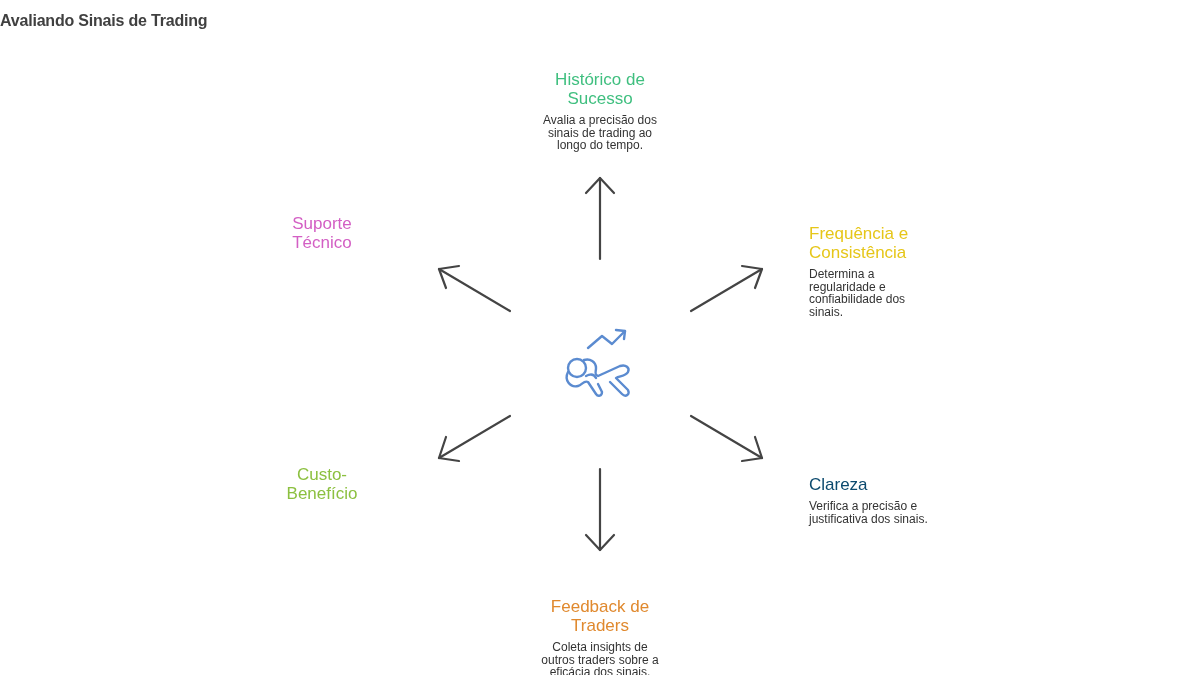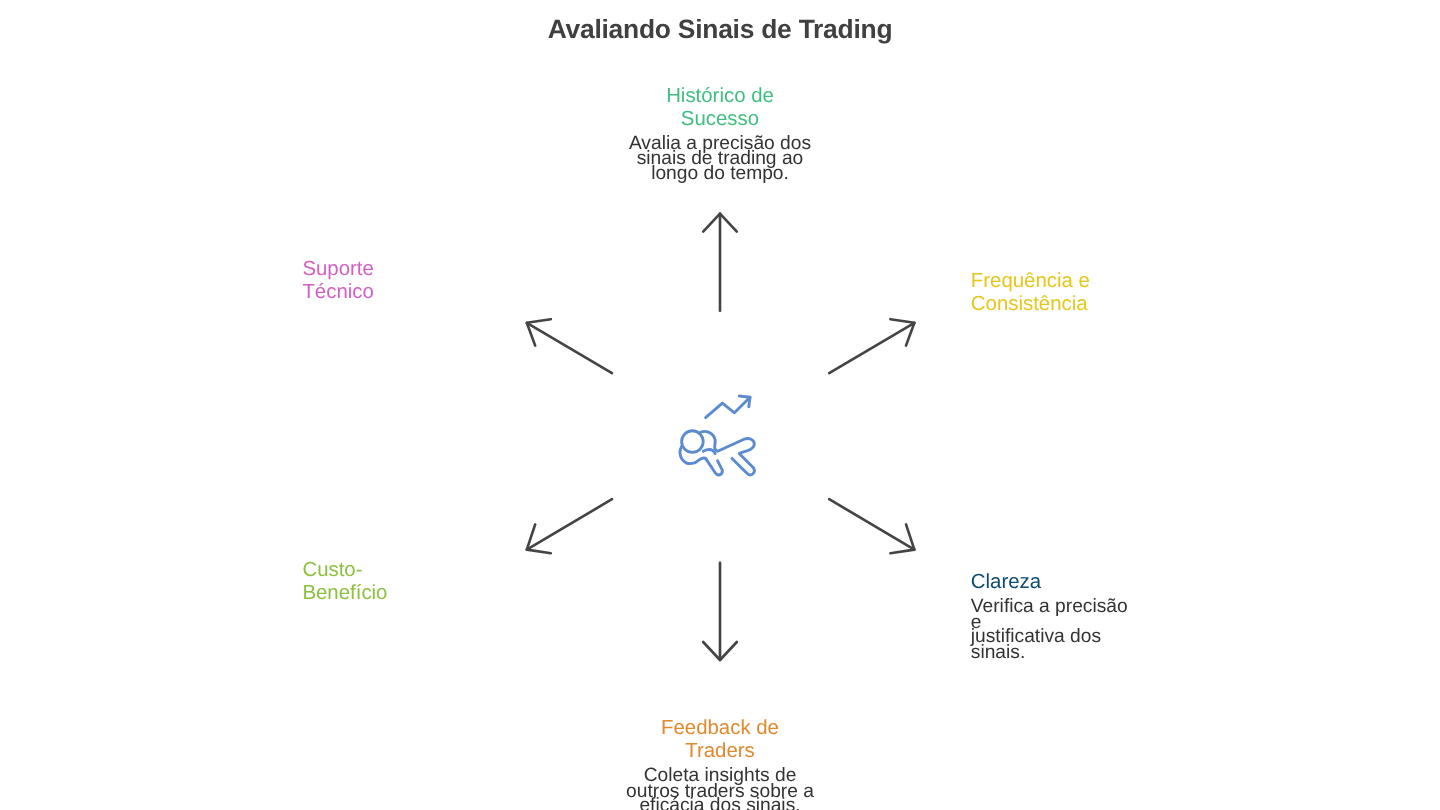--- a/index.html
+++ b/index.html
@@ -2,28 +2,28 @@
 <html><head>
 <meta charset="utf-8">
 <style>
   * { margin: 0; padding: 0; box-sizing: border-box; }
   html, body {
     width: 1200px; height: 675px; background: #ffffff; overflow: hidden;
     font-family: "Liberation Sans", "DejaVu Sans", sans-serif;
   }
   #canvas { position: relative; width: 1200px; height: 675px; }
   .title {
-    position: absolute; left: 0; top: 12px; width: 1200px; text-align: center;
-    font-size: 22px; font-weight: bold; color: #404040; letter-spacing: -0.2px;
+    position: absolute; left: 0; top: 12px; width: 1200px; text-align: left;
+    font-size: 16px; font-weight: bold; color: #404040; letter-spacing: -0.2px;
   }
   .node { position: absolute; }
   .node .heading { font-size: 17px; line-height: 19px; }
-  .node .desc { font-size: 16px; line-height: 12.5px; color: #333333; margin-top: 6px; }
+  .node .desc { font-size: 12px; line-height: 12.5px; color: #333333; margin-top: 6px; }
   .center { text-align: center; }
-  .right { text-align: left; }
+  .right { text-align: center; }
   .left { text-align: left; }
   svg.arrows { position: absolute; left: 0; top: 0; }
   .hub { position: absolute; left: 558px; top: 322px; width: 86px; height: 82px; }
 </style>
 </head>
 <body>
 
 <div id="canvas">
   <div class="title">Avaliando Sinais de Trading</div>
 
@@ -79,20 +79,26 @@
       <div>sinais de trading ao</div>
       <div>longo do tempo.</div>
     </div>
   </div>
 
   <div class="node left" style="left:809px; top:208px; width:140px;margin-top:16px;">
     <div class="heading" style="color:#e6c619;">
       <div>Frequência e</div>
       <div>Consistência</div>
     </div>
+    <div class="desc">
+      <div>Determina a</div>
+      <div>regularidade e</div>
+      <div>confiabilidade dos</div>
+      <div>sinais.</div>
+    </div>
   </div>
 
   <div class="node left" style="left:809px; top:475px; width:140px;">
     <div class="heading" style="color:#0c4a6e;">
       <div>Clareza</div>
     </div>
     <div class="desc">
       <div>Verifica a precisão e</div>
       <div>justificativa dos sinais.</div>
     </div>

